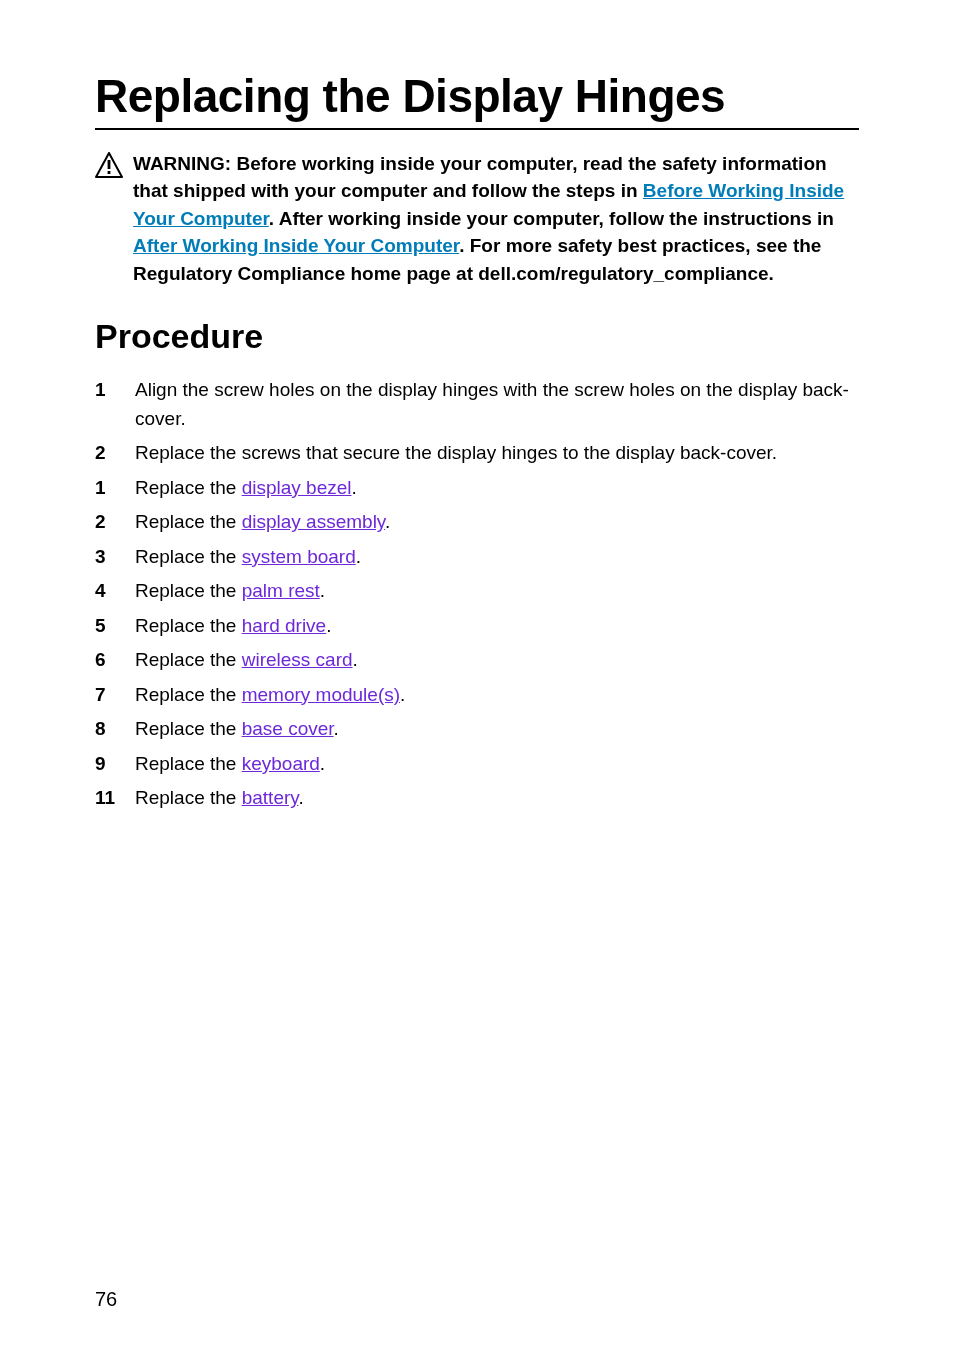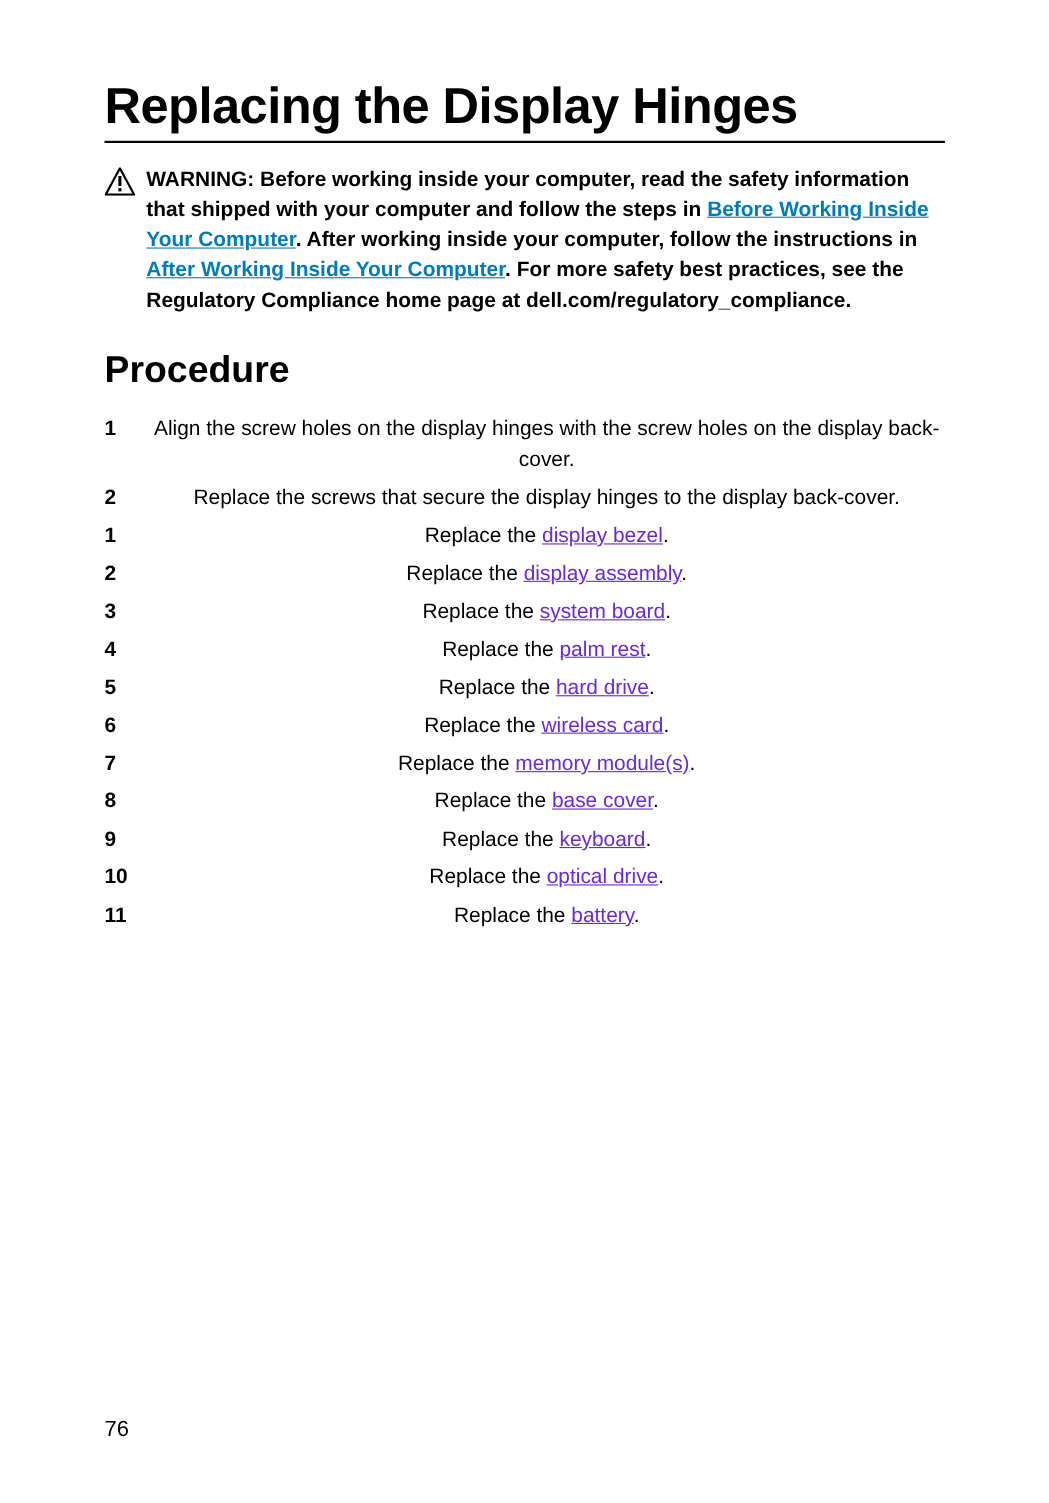--- a/index.html
+++ b/index.html
@@ -74,21 +74,20 @@
     margin-bottom: 6px;
   }
   .list-num {
     flex: 0 0 40px;
     font-weight: 700;
     font-size: 19px;
   }
   .list-body {
     flex: 1 1 auto;
     font-weight: 400;
-    text-align: center;
   }
   .page-number {
     position: absolute;
     left: 95px;
     bottom: 55px;
     font-size: 20px;
   }
 </style>
 </head>
 <body>
@@ -165,24 +164,20 @@
     <div class="list-item">
       <div class="list-num">8</div>
       <div class="list-body"><span>Replace the </span><a href="#" class="link-normal">base cover</a><span>.</span></div>
     </div>
 
     <div class="list-item">
       <div class="list-num">9</div>
       <div class="list-body"><span>Replace the </span><a href="#" class="link-normal">keyboard</a><span>.</span></div>
     </div>
 
-    <div class="list-item">
-      <div class="list-num">10</div>
-      <div class="list-body"><span>Replace the </span><a href="#" class="link-normal">optical drive</a><span>.</span></div>
-    </div>
 
     <div class="list-item">
       <div class="list-num">11</div>
       <div class="list-body"><span>Replace the </span><a href="#" class="link-normal">battery</a><span>.</span></div>
     </div>
 
   </div>
 
   <div class="page-number">76</div>
 

